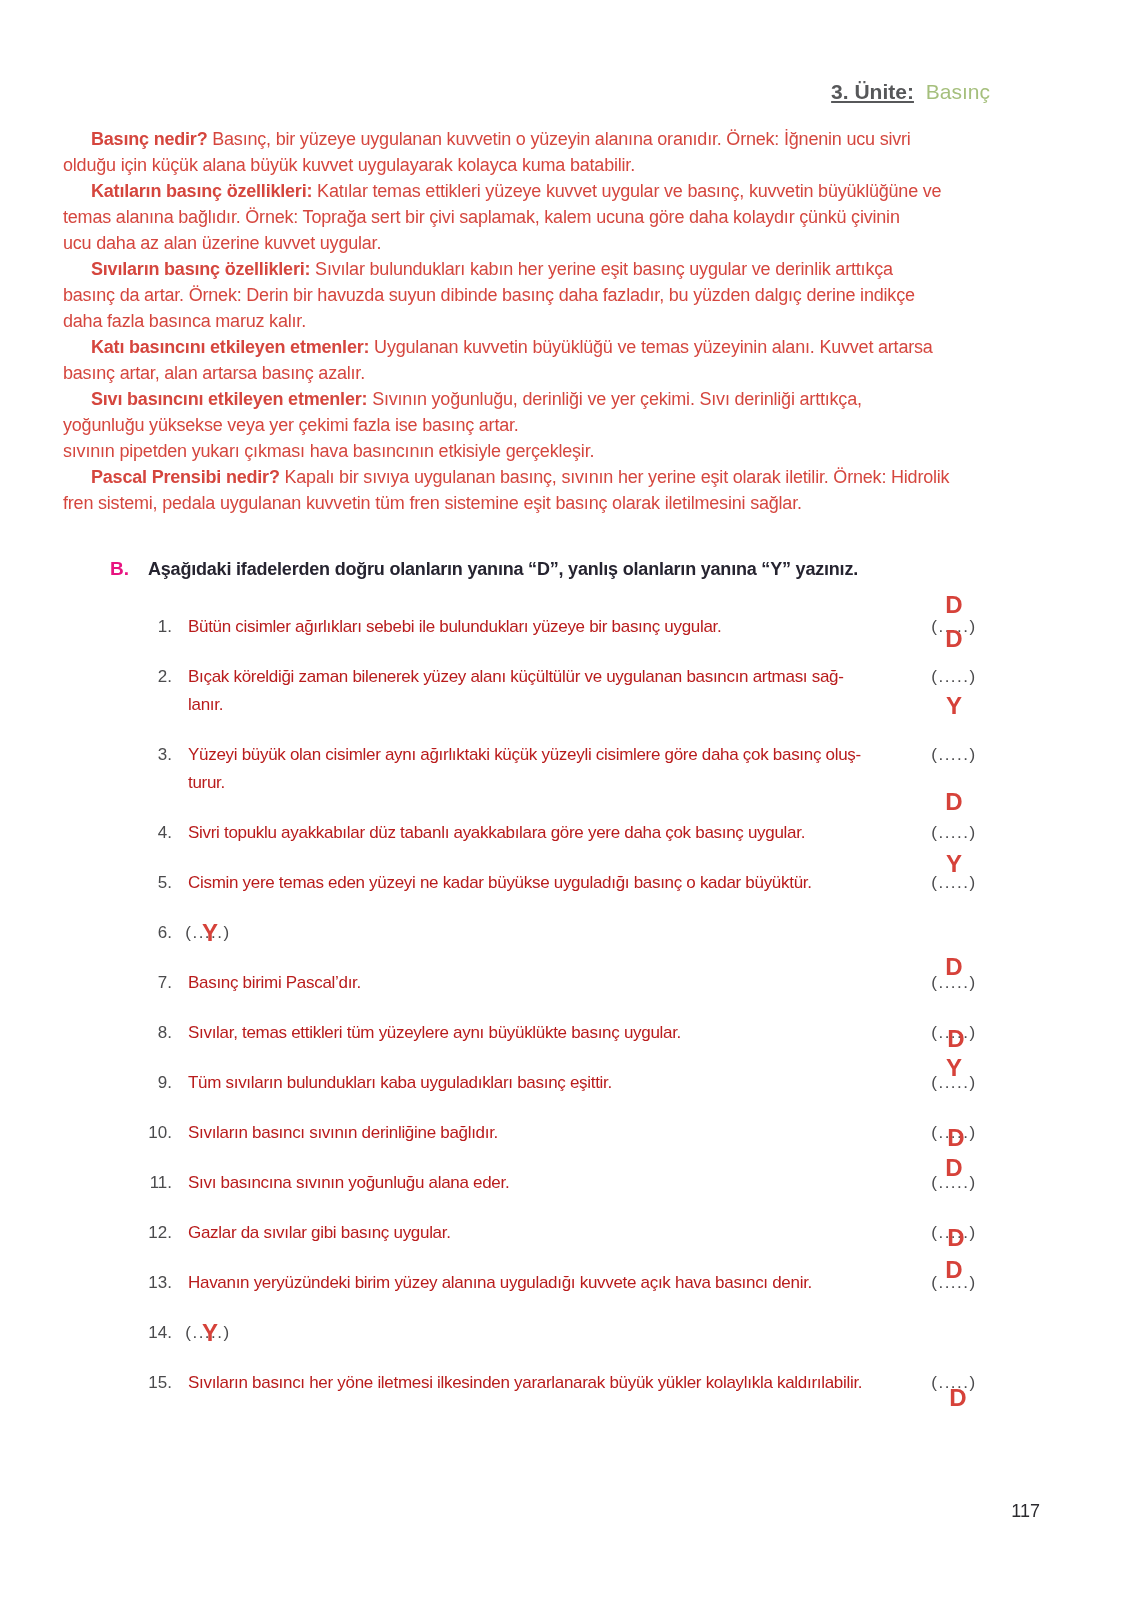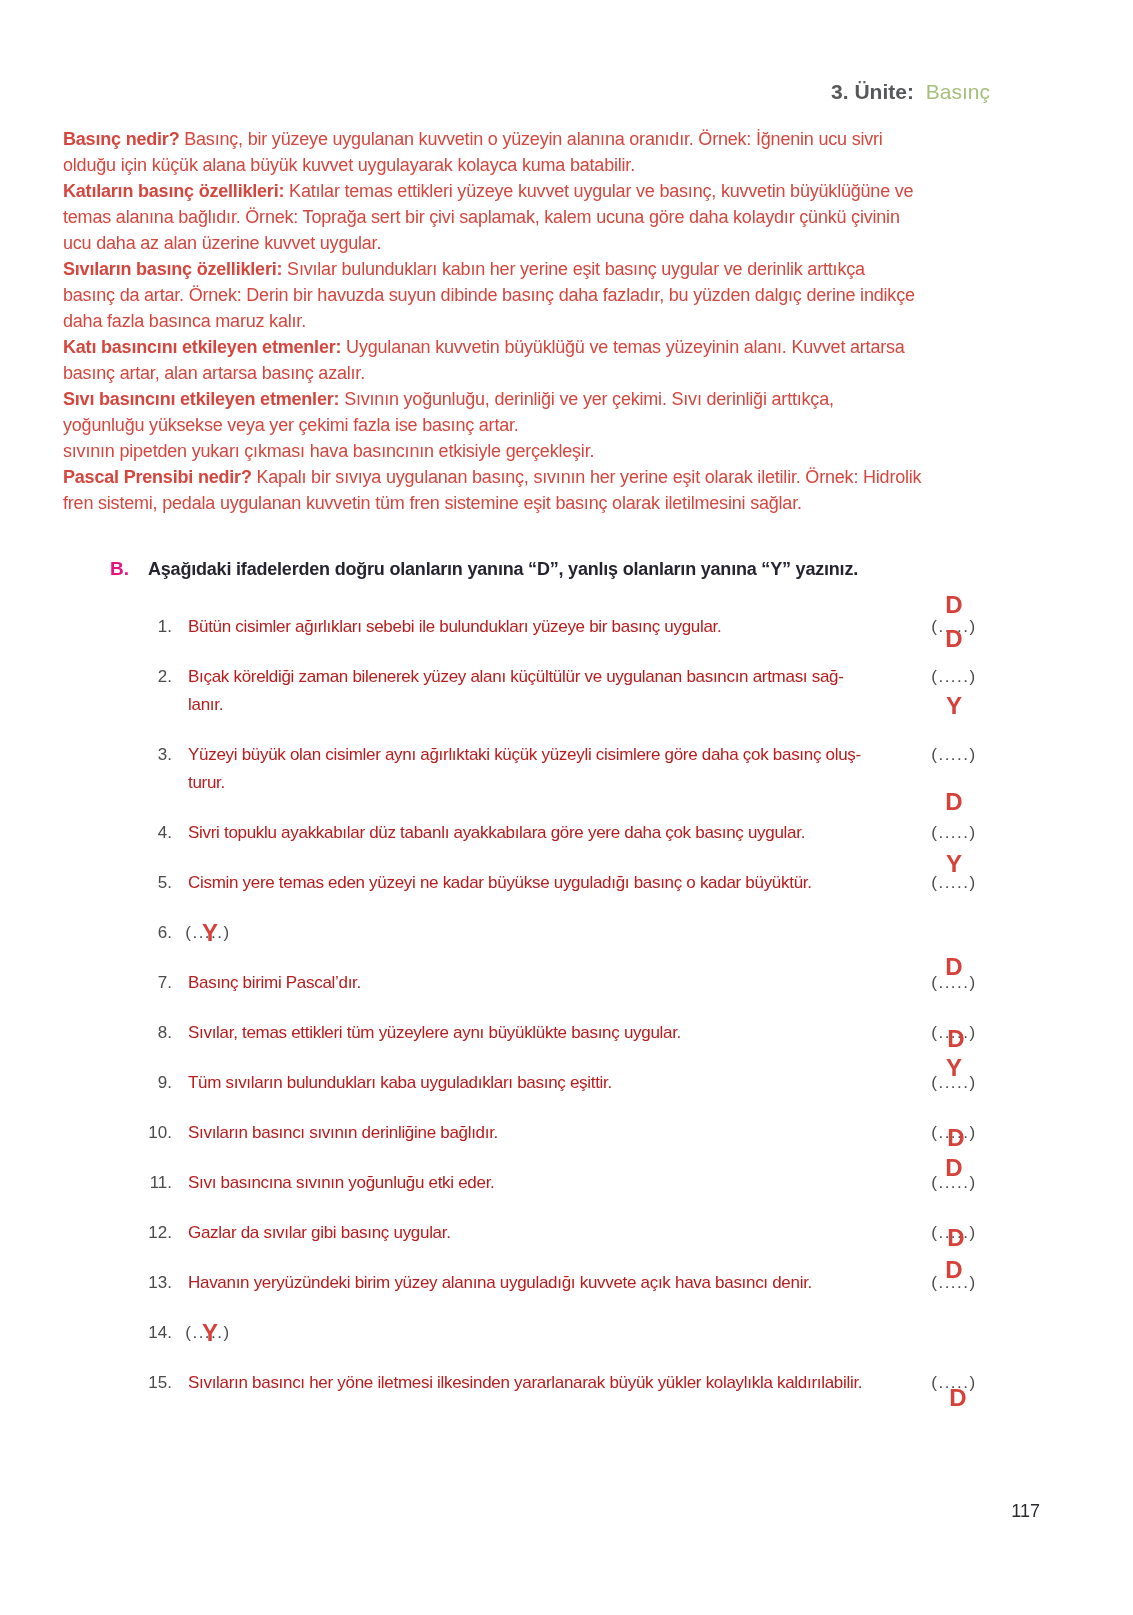--- a/index.html
+++ b/index.html
@@ -19,37 +19,37 @@
   }
   
   .header {
     padding-top: 80px;
     padding-right: 143px;
     text-align: right;
     font-size: 21px;
     line-height: 24px;
     white-space: nowrap;
   }
-  .unit-label { font-weight: 700; color: #57585a; }
+  .unit-label { font-weight: 700; color: #57585a; text-decoration: underline; }
   .unit-title { font-weight: 400; color: #a5bf7c; margin-left: 6px; }
 
   
   .info-block {
     margin-top: 22px;
     margin-left: 63px;
     width: 985px;
     color: #d5463e;
   }
   .info-line {
     font-size: 18px;
     line-height: 26px;
     letter-spacing: -0.2px;
     white-space: nowrap;
   }
-  .info-line b { font-weight: 700; }
+  .info-line b { font-weight: 700; margin-left: 28px; }
 
   
   .section-b {
     margin-top: 39px;
     margin-left: 110px;
     width: 880px;
   }
   .b-heading-row {
     display: flex;
     line-height: 28px;
@@ -222,21 +222,21 @@
         <div class="q-row">
           <div class="q-num">10.</div>
           <div class="q-text">
             <div class="q-line">Sıvıların basıncı sıvının derinliğine bağlıdır.</div>
           </div>
           <div class="q-ans"><span class="q-blank">(.....)</span><span class="q-letter" style="top: 6px; left: calc(50% + 2px);">D</span></div>
         </div>
         <div class="q-row">
           <div class="q-num">11.</div>
           <div class="q-text">
-            <div class="q-line">Sıvı basıncına sıvının yoğunluğu etki eder.</div>
+            <div class="q-line">Sıvı basıncına sıvının yoğunluğu alana eder.</div>
           </div>
           <div class="q-ans"><span class="q-blank">(.....)</span><span class="q-letter" style="top: -14px; left: calc(50% + 0px);">D</span></div>
         </div>
         <div class="q-row">
           <div class="q-num">12.</div>
           <div class="q-text">
             <div class="q-line">Gazlar da sıvılar gibi basınç uygular.</div>
           </div>
           <div class="q-ans"><span class="q-blank">(.....)</span><span class="q-letter" style="top: 6px; left: calc(50% + 2px);">D</span></div>
         </div>

